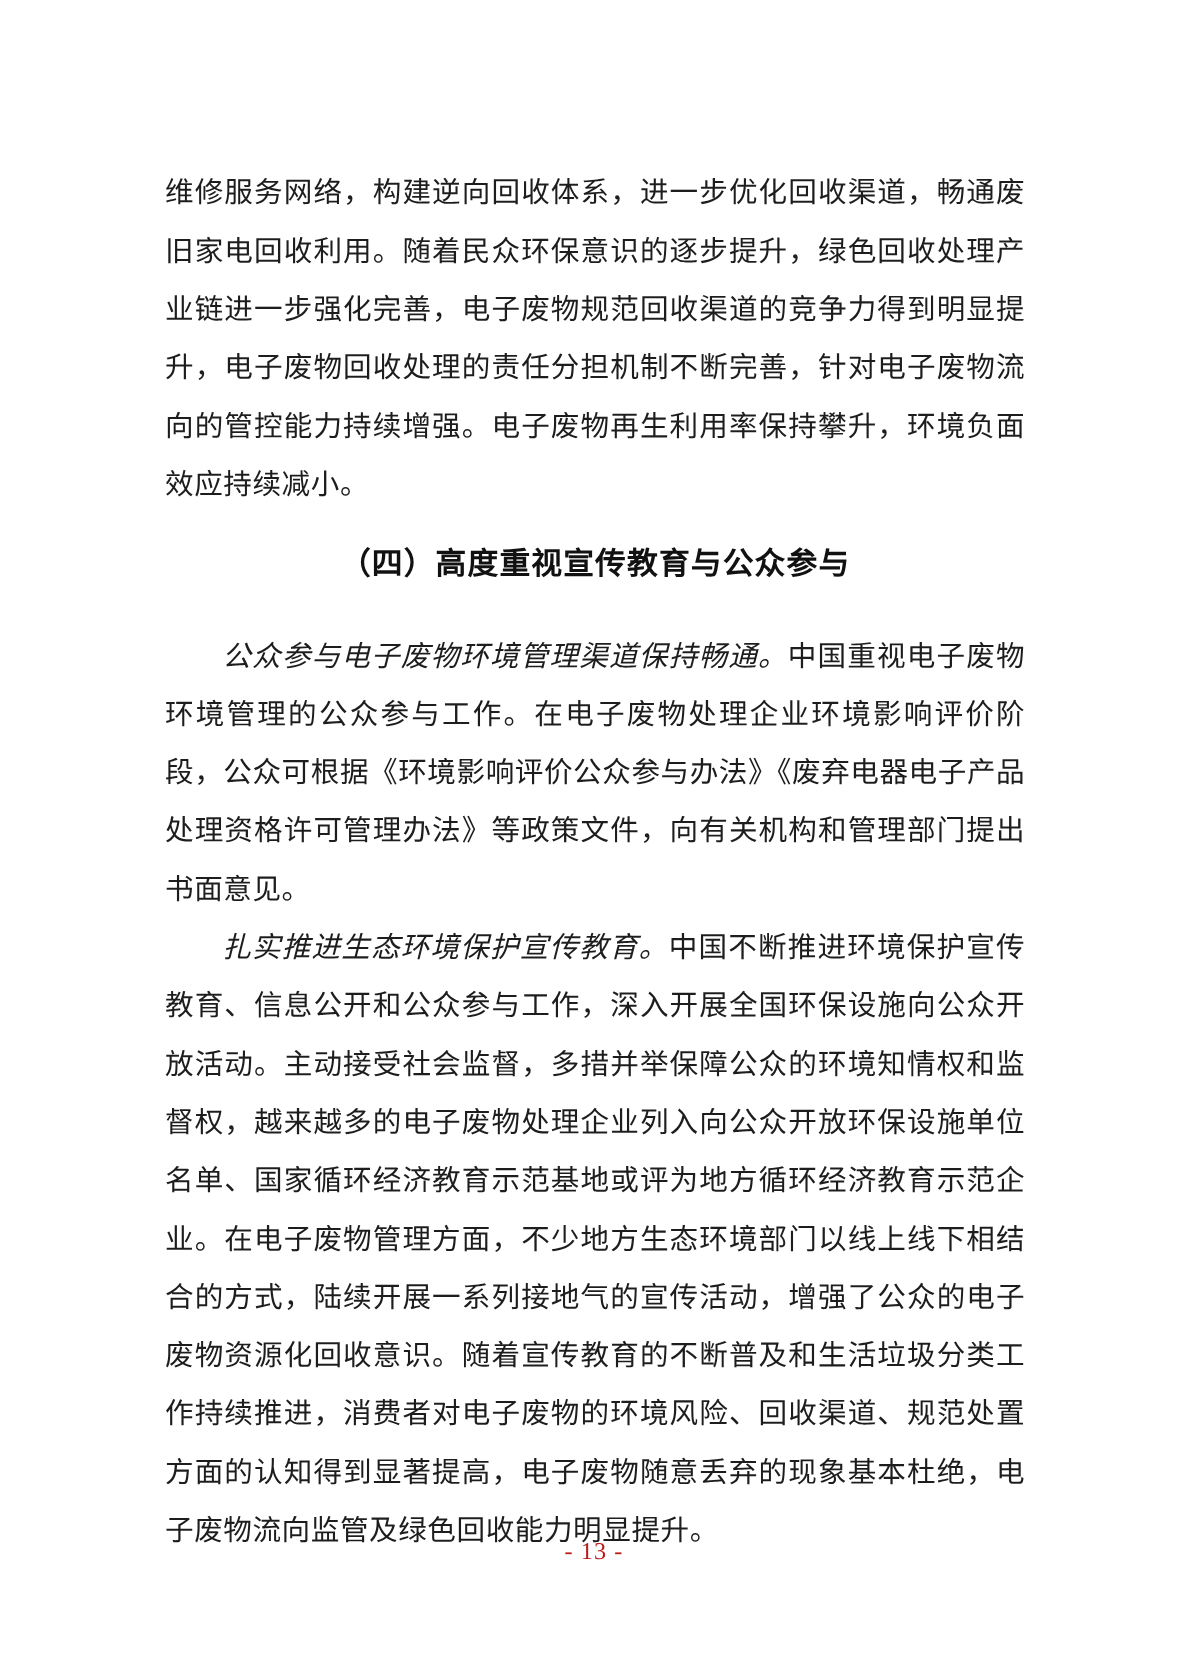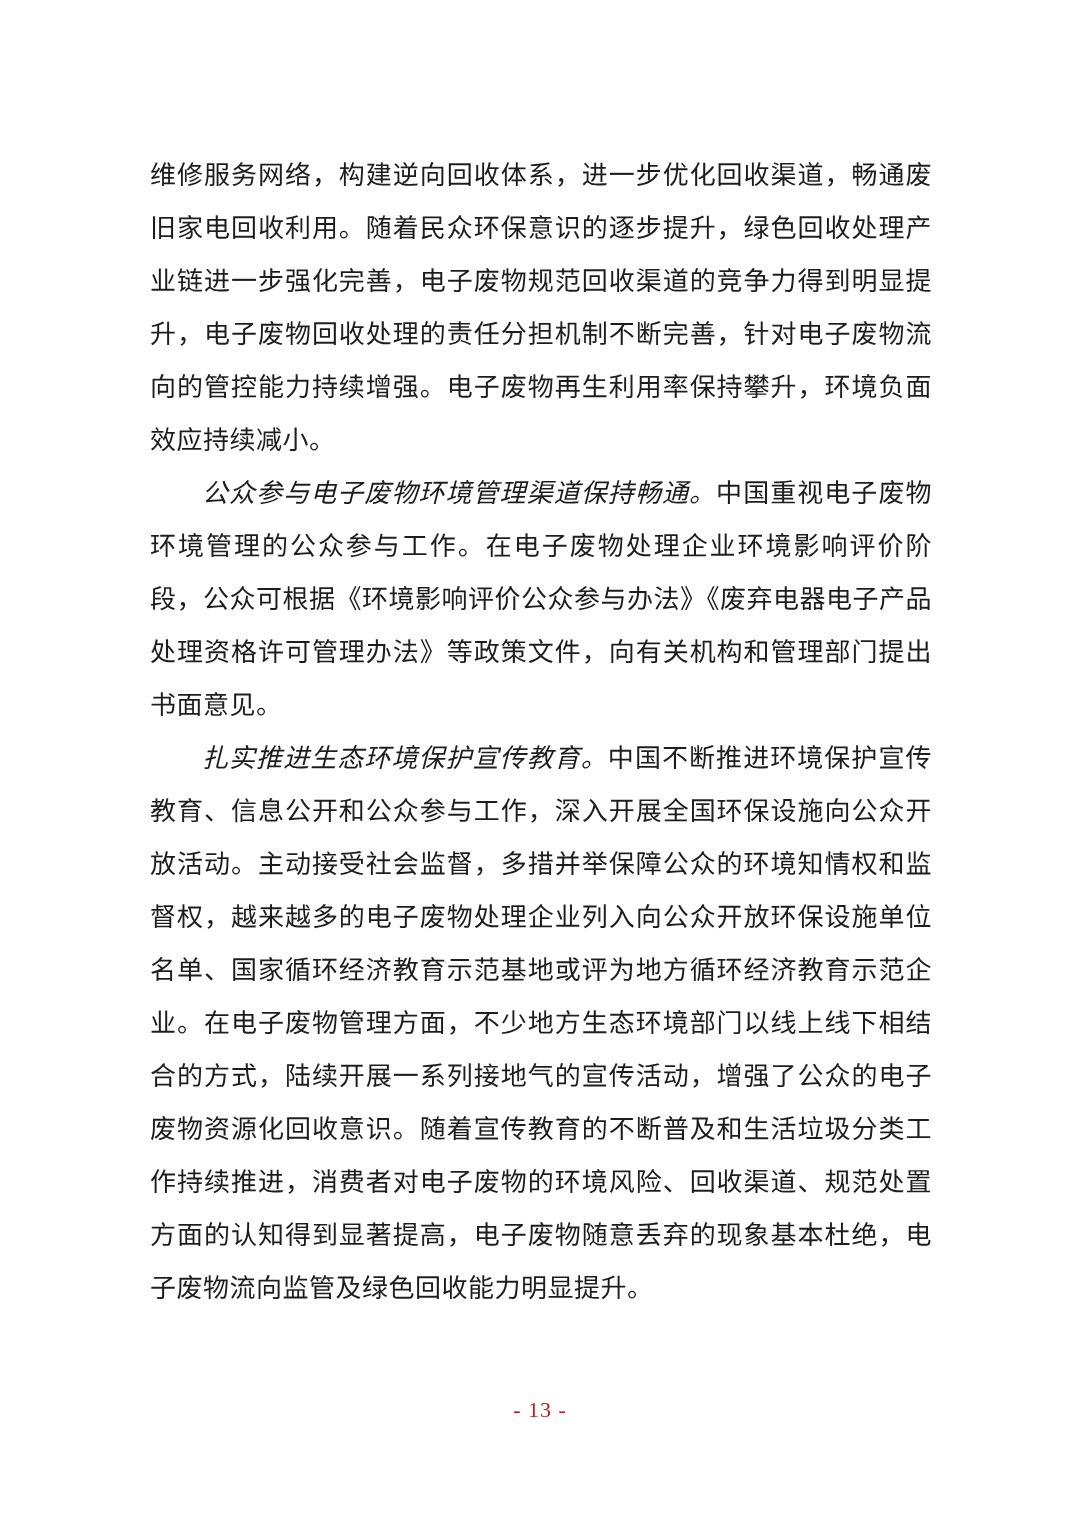--- a/index.html
+++ b/index.html
@@ -55,20 +55,21 @@
     letter-spacing: 1px;
   }
 </style>
 </head>
 <body>
 
 <div class="page">
 
   <p class="body-para">维修服务网络，构建逆向回收体系，进一步优化回收渠道，畅通废旧家电回收利用。随着民众环保意识的逐步提升，绿色回收处理产业链进一步强化完善，电子废物规范回收渠道的竞争力得到明显提升，电子废物回收处理的责任分担机制不断完善，针对电子废物流向的管控能力持续增强。电子废物再生利用率保持攀升，环境负面效应持续减小。</p>
 
+  <h2 class="section-heading">（四）高度重视宣传教育与公众参与</h2>
 
   <p class="body-para indent"><span class="lead-sentence">公众参与电子废物环境管理渠道保持畅通。</span><span>中国重视电子废物环境管理的公众参与工作。在电子废物处理企业环境影响评价阶段，公众可根据《环境影响评价公众参与办法》《废弃电器电子产品处理资格许可管理办法》等政策文件，向有关机构和管理部门提出书面意见。</span></p>
 
   <p class="body-para indent"><span class="lead-sentence">扎实推进生态环境保护宣传教育。</span><span>中国不断推进环境保护宣传教育、信息公开和公众参与工作，深入开展全国环保设施向公众开放活动。主动接受社会监督，多措并举保障公众的环境知情权和监督权，越来越多的电子废物处理企业列入向公众开放环保设施单位名单、国家循环经济教育示范基地或评为地方循环经济教育示范企业。在电子废物管理方面，不少地方生态环境部门以线上线下相结合的方式，陆续开展一系列接地气的宣传活动，增强了公众的电子废物资源化回收意识。随着宣传教育的不断普及和生活垃圾分类工作持续推进，消费者对电子废物的环境风险、回收渠道、规范处置方面的认知得到显著提高，电子废物随意丢弃的现象基本杜绝，电子废物流向监管及绿色回收能力明显提升。</span></p>
 
   <div class="page-number">- 13 -</div>
 
 </div>
 
 </body></html>

